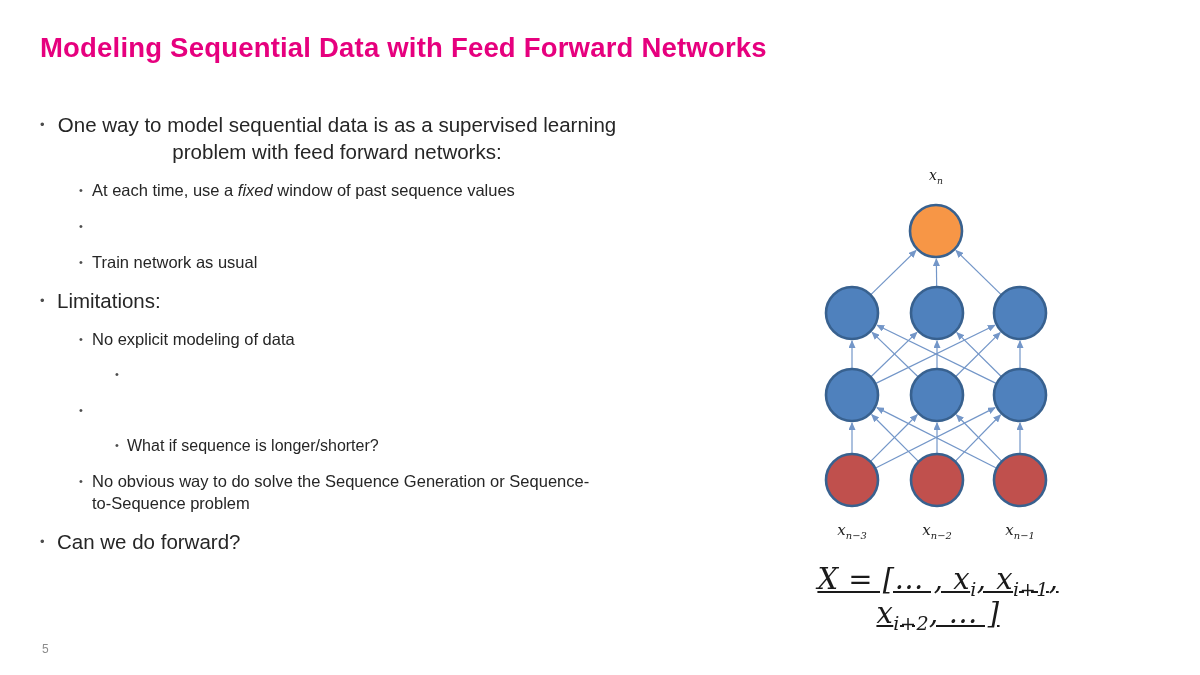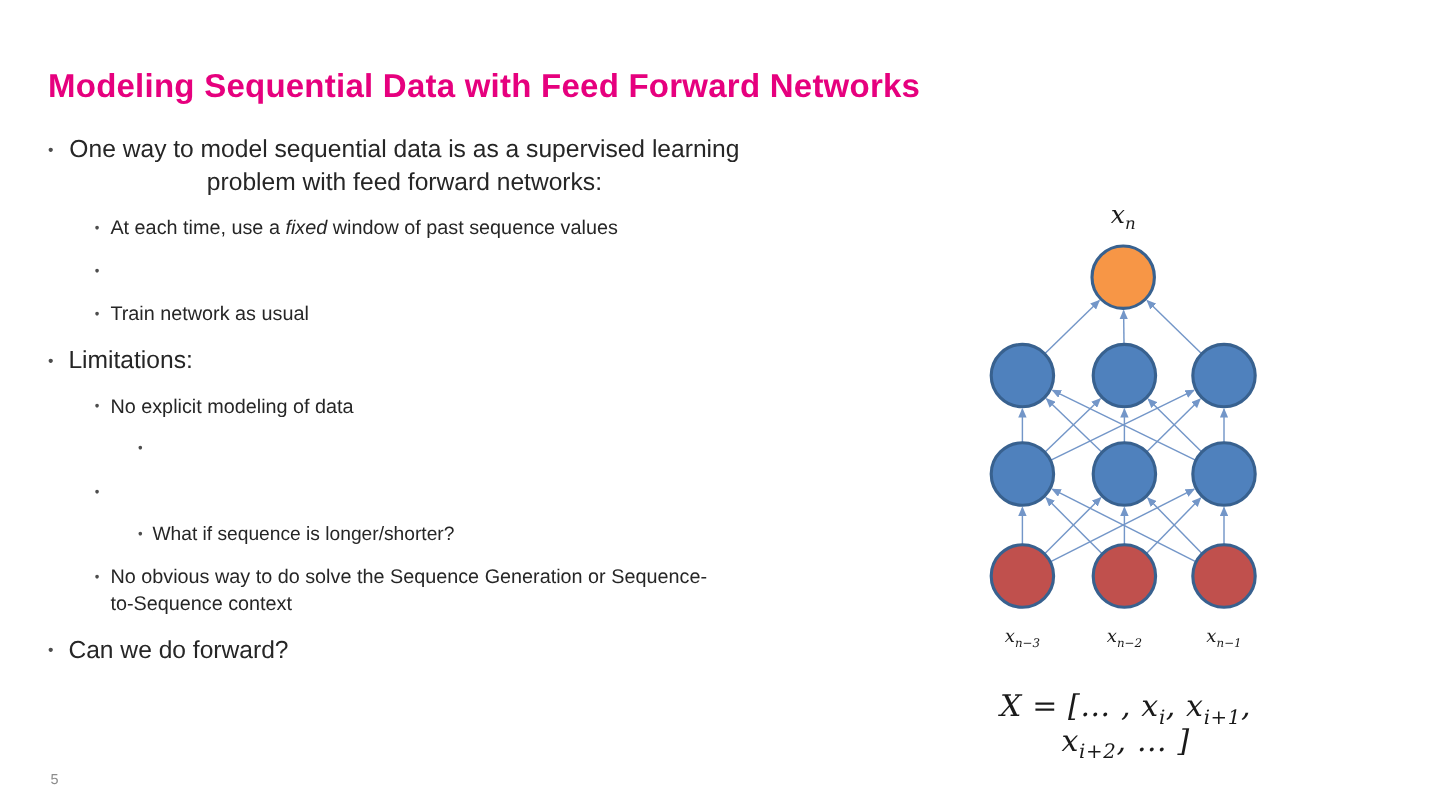--- a/index.html
+++ b/index.html
@@ -3,21 +3,21 @@
 <meta charset="utf-8">
 <style>
   * { margin:0; padding:0; box-sizing:border-box; }
   html,body { background:#888; }
   .slide {
     position:relative; width:1200px; height:675px; background:#ffffff;
     font-family:"Liberation Sans", sans-serif; color:#262626; overflow:hidden;
     margin:0 auto;
   }
   .title {
-    position:absolute; left:40px; top:56px; width:900px;
+    position:absolute; left:40px; top:32px; width:900px;
     font-size:27.5px; font-weight:bold; color:#E6007E; letter-spacing:0.2px;
   }
   .bullets { position:absolute; left:40px; top:111px; width:640px; }
   .b { display:flex; align-items:flex-start; margin-bottom:14px; }
   .b .dot { flex:0 0 auto; color:#4d4d4d; }
   .b .txt { flex:0 0 auto; }
   .b.l1 { font-size:20.5px; line-height:27px; }
   .b.l1 .dot { width:17px; font-size:13px; line-height:27px; }
   .b.l1 .txt { max-width:560px;text-align:center; }
   .b.l2 { font-size:16.5px; line-height:22px; padding-left:39px; }
@@ -26,23 +26,23 @@
   .b.l3 { font-size:16px; line-height:21px; padding-left:75px; }
   .b.l3 .dot { width:12px; font-size:11px; line-height:21px; }
   .b.l3 .txt { max-width:470px; }
   .b .txt em { font-style:italic; }
   .net-svg { position:absolute; left:0; top:0; width:1200px; height:675px; pointer-events:none; }
   .math {
     position:absolute; font-family:"DejaVu Serif", serif; font-style:italic;
     color:#1a1a1a; text-align:center;
   }
   .math sub { font-size:66%; font-style:italic; line-height:0; }
-  .out-label { left:876px; top:167px; width:120px; font-size:21px; }
+  .out-label { left:876px; top:167px; width:120px; font-size:14px; }
   .in-label  { top:521px; width:110px; font-size:15px; }
-  .formula   { left:810px; top:574px; width:256px; font-size:25px; letter-spacing:0.5px; }
+  .formula   { left:810px; top:562px; width:256px; font-size:29px; letter-spacing:0.5px;text-decoration:underline; }
   .pagenum {
     position:absolute; left:42px; top:642px; font-size:12px; color:#8c8c8c;
   }
 </style>
 </head>
 <body>
 
 <div class="slide">
   <div class="title" style="color: rgb(230, 0, 126);">Modeling Sequential Data with Feed Forward Networks</div>
 
@@ -75,21 +75,21 @@
       </div>
       <div class="b l2">
         <span class="dot">•</span>
       </div>
       <div class="b l3">
         <span class="dot">•</span>
         <span class="txt"><span>What if sequence is longer/shorter?</span></span>
       </div>
       <div class="b l2">
         <span class="dot">•</span>
-        <span class="txt"><span>No obvious way to do solve the Sequence Generation or Sequence-to-Sequence context</span></span>
+        <span class="txt"><span>No obvious way to do solve the Sequence Generation or Sequence-to-Sequence problem</span></span>
       </div>
       <div class="b l1">
         <span class="dot">•</span>
         <span class="txt"><span>Can we do forward?</span></span>
       </div>
     </div>
 
   <svg class="net-svg" id="netSvg" viewBox="0 0 1200 675">
       <defs>
         <marker id="arw" viewBox="0 0 8 7" refX="7" refY="3.5" markerWidth="8" markerHeight="7" markerUnits="userSpaceOnUse" orient="auto">

